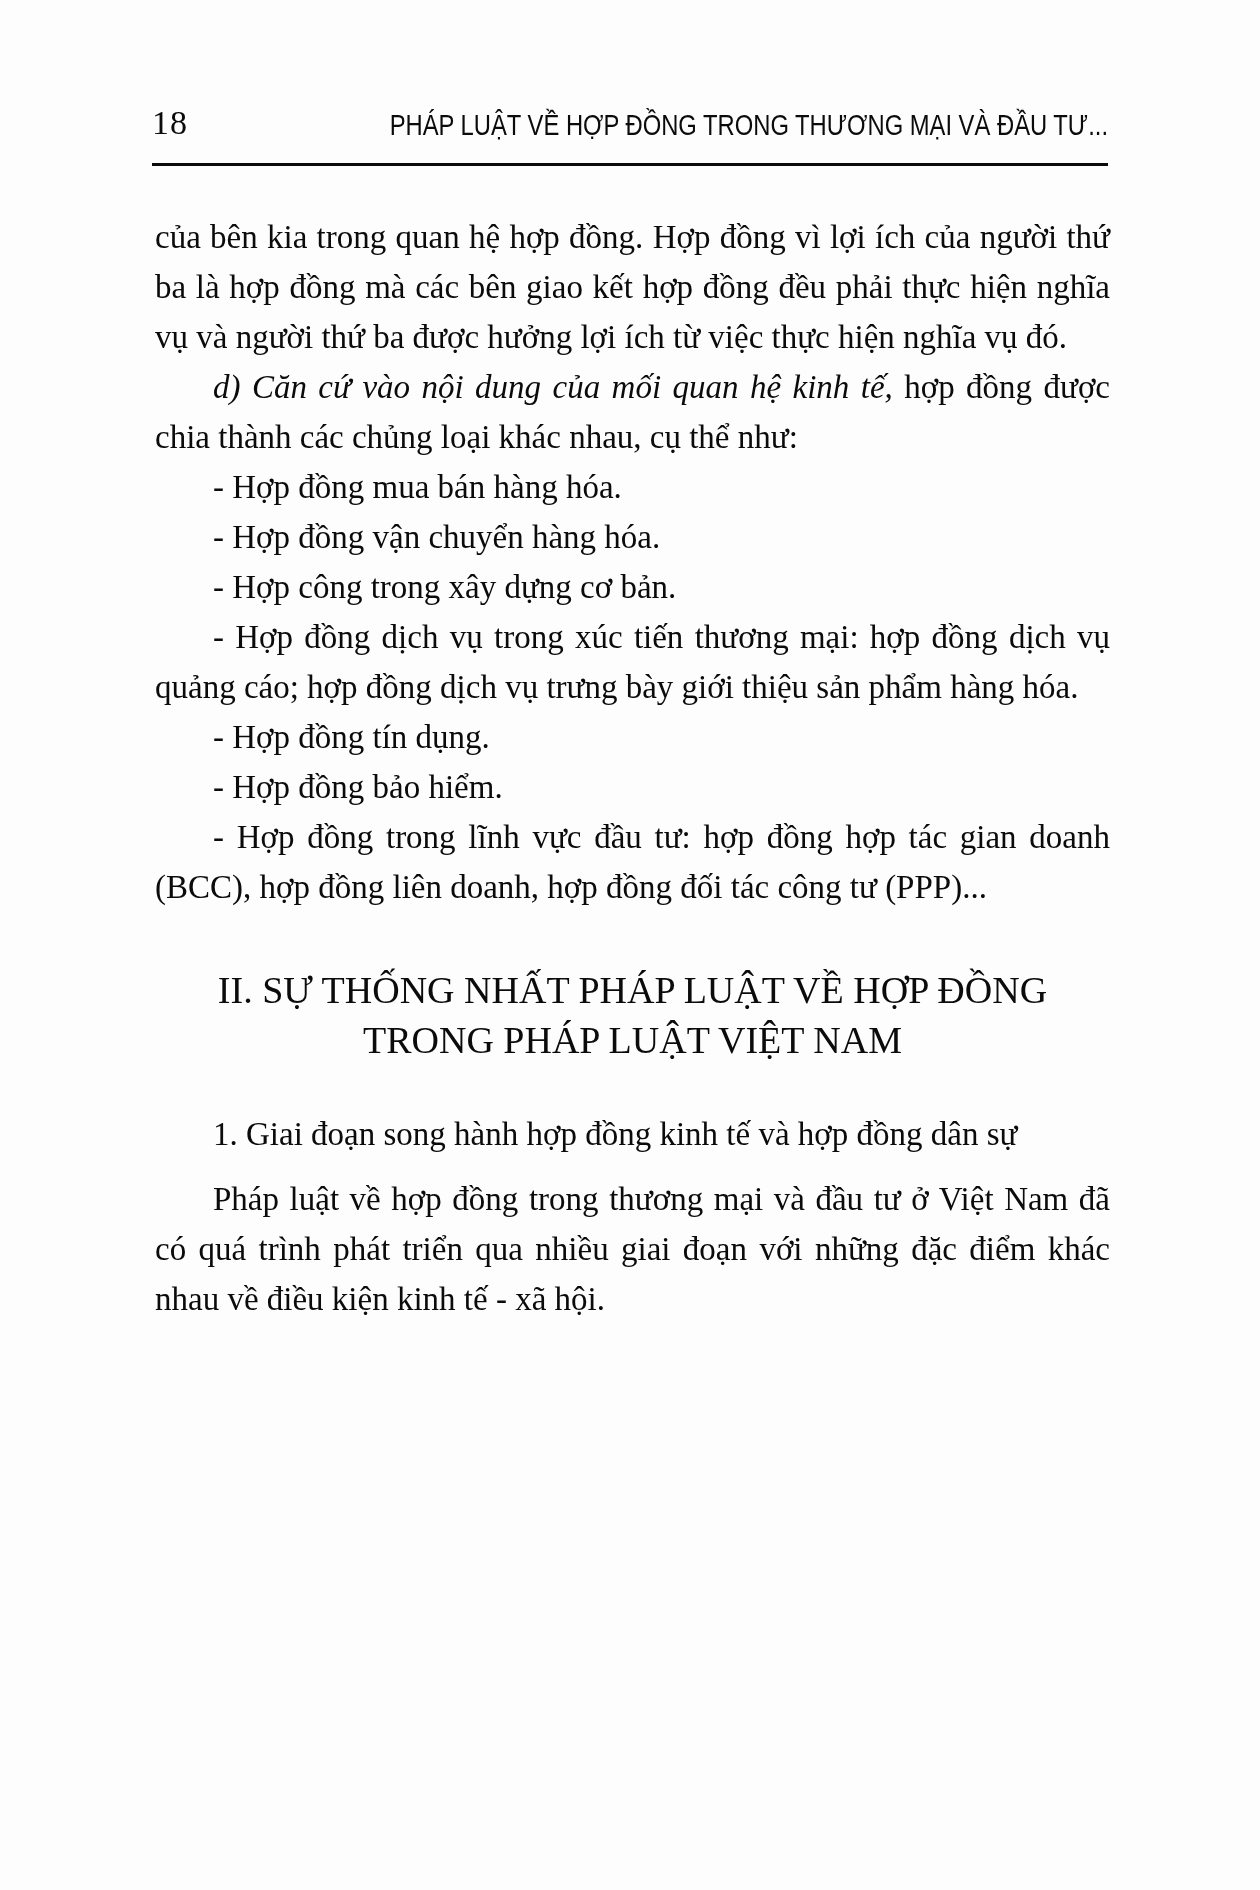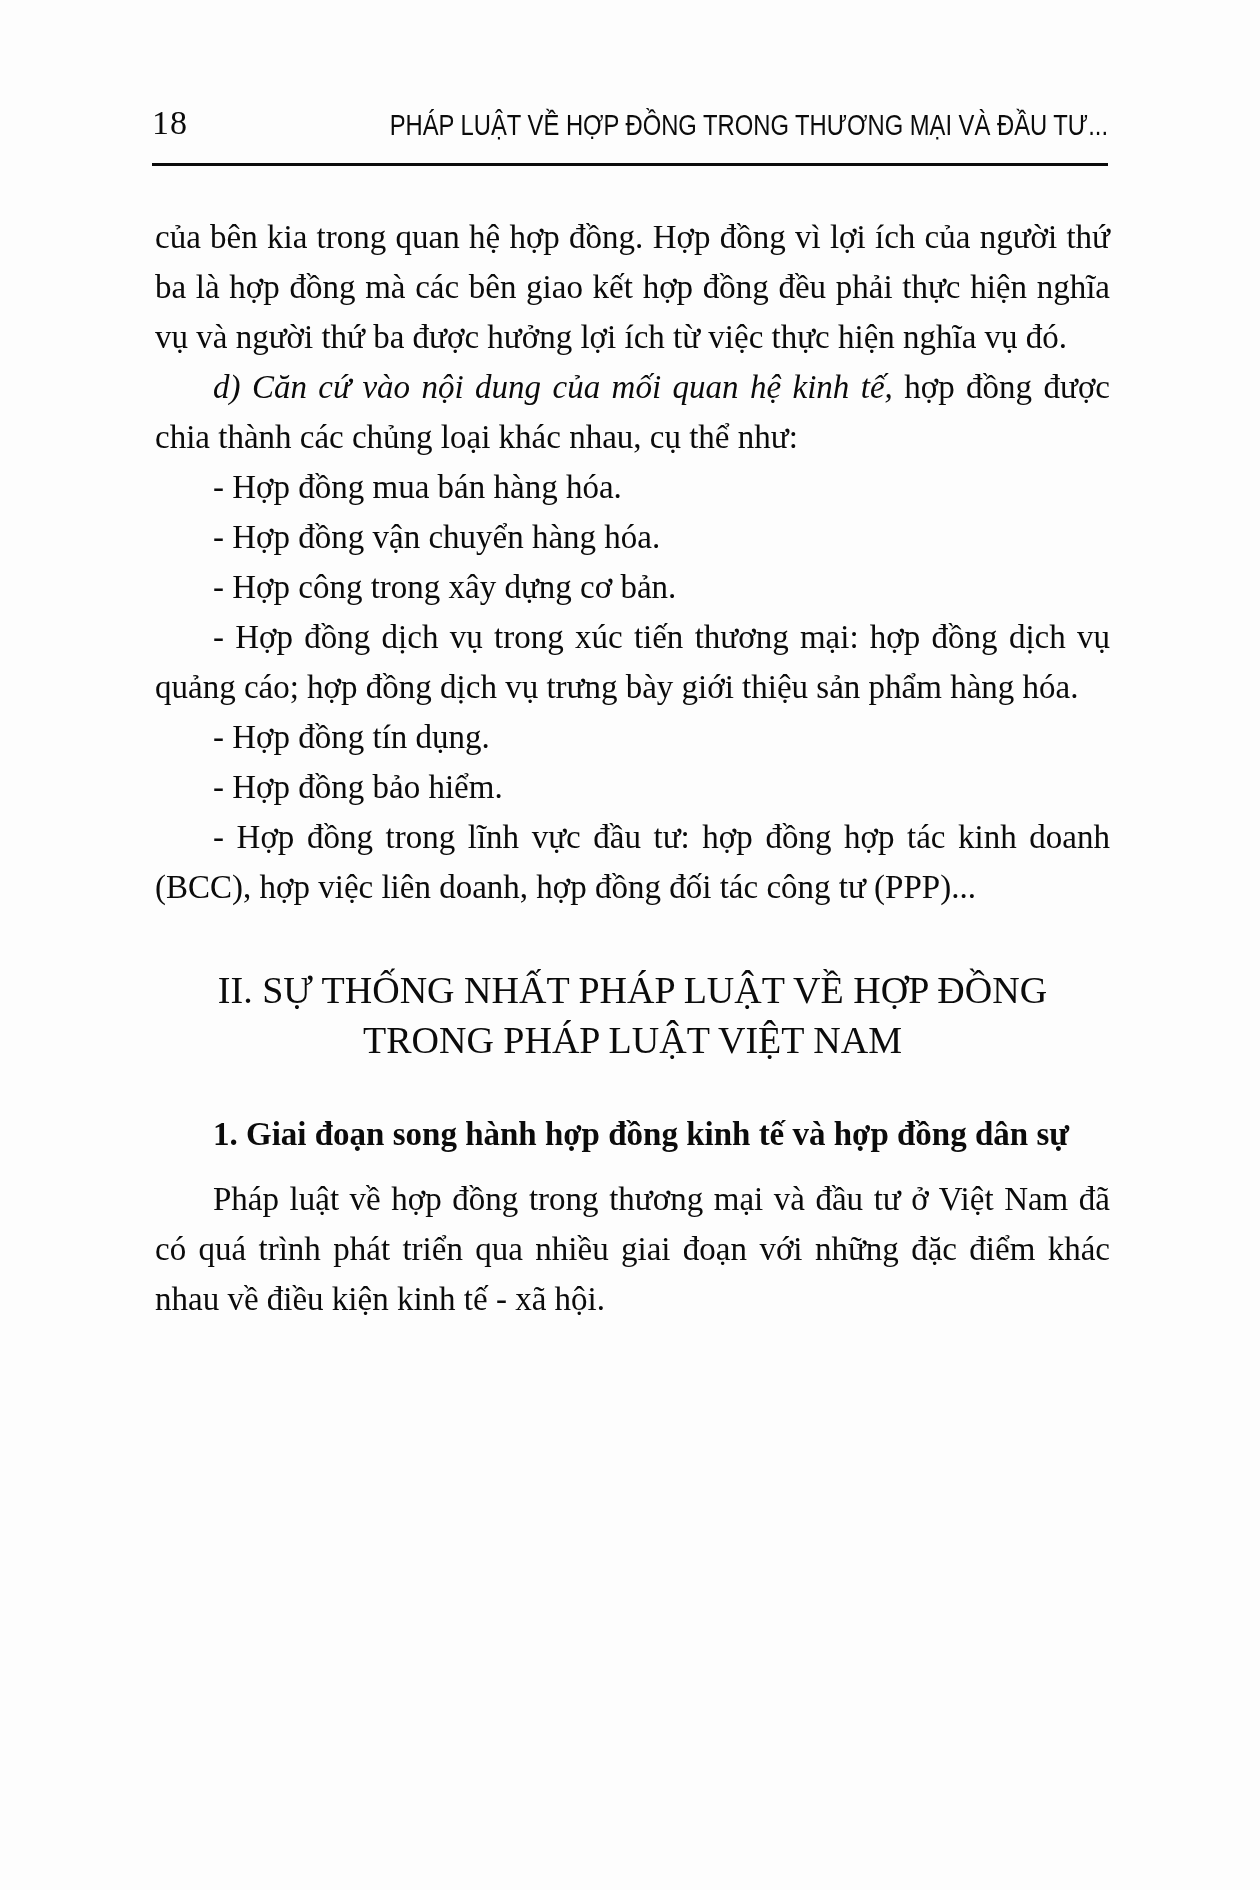--- a/index.html
+++ b/index.html
@@ -68,21 +68,21 @@
     text-align: center;
     text-indent: 0;
   }
   .section-heading .heading-line {
     display: block;
   }
   .subsection-heading {
     margin: 44px 0 0 0;
     font-size: 33px;
     line-height: 50px;
-    font-weight: bold;
+    font-weight: normal;
     text-align: justify;
     text-indent: 58px;
   }
   .final-paragraph {
     margin-top: 15px !important;
   }
   em.lead-italic {
     font-style: italic;
   }
 </style>
@@ -99,21 +99,21 @@
   <p>của bên kia trong quan hệ hợp đồng. Hợp đồng vì lợi ích của người thứ ba là hợp đồng mà các bên giao kết hợp đồng đều phải thực hiện nghĩa vụ và người thứ ba được hưởng lợi ích từ việc thực hiện nghĩa vụ đó.</p>
 
   <p class="indent"><em class="lead-italic">d) Căn cứ vào nội dung của mối quan hệ kinh tế,</em><span> hợp đồng được chia thành các chủng loại khác nhau, cụ thể như:</span></p>
 
   <p class="indent">- Hợp đồng mua bán hàng hóa.</p>
   <p class="indent">- Hợp đồng vận chuyển hàng hóa.</p>
   <p class="indent">- Hợp công trong xây dựng cơ bản.</p>
   <p class="indent">- Hợp đồng dịch vụ trong xúc tiến thương mại: hợp đồng dịch vụ quảng cáo; hợp đồng dịch vụ trưng bày giới thiệu sản phẩm hàng hóa.</p>
   <p class="indent">- Hợp đồng tín dụng.</p>
   <p class="indent">- Hợp đồng bảo hiểm.</p>
-  <p class="indent">- Hợp đồng trong lĩnh vực đầu tư: hợp đồng hợp tác kinh doanh (BCC), hợp việc liên doanh, hợp đồng đối tác công tư (PPP)...</p>
+  <p class="indent">- Hợp đồng trong lĩnh vực đầu tư: hợp đồng hợp tác gian doanh (BCC), hợp đồng liên doanh, hợp đồng đối tác công tư (PPP)...</p>
 
   <h2 class="section-heading">
     <span class="heading-line">II. SỰ THỐNG NHẤT PHÁP LUẬT VỀ HỢP ĐỒNG</span>
     <span class="heading-line">TRONG PHÁP LUẬT VIỆT NAM</span>
   </h2>
 
   <h3 class="subsection-heading">1. Giai đoạn song hành hợp đồng kinh tế và hợp đồng dân sự</h3>
 
   <p class="indent final-paragraph">Pháp luật về hợp đồng trong thương mại và đầu tư ở Việt Nam đã có quá trình phát triển qua nhiều giai đoạn với những đặc điểm khác nhau về điều kiện kinh tế - xã hội.</p>
 

